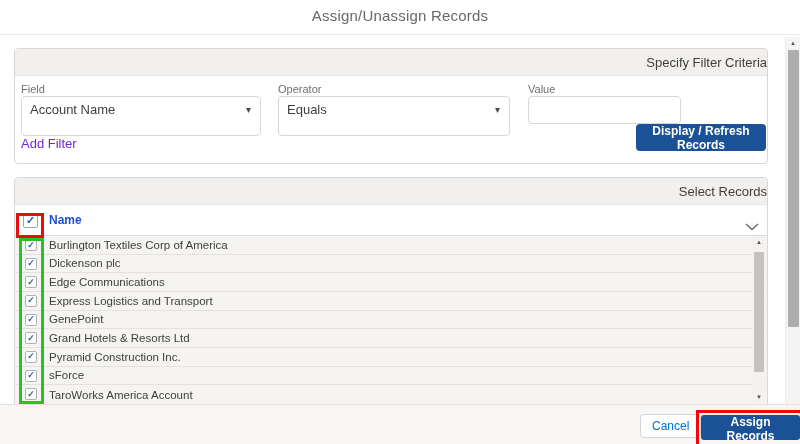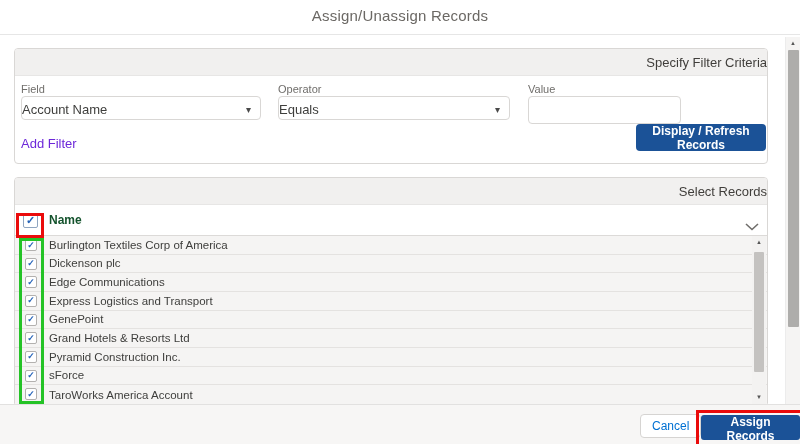--- a/index.html
+++ b/index.html
@@ -14,34 +14,34 @@
   .card { position:absolute; left:14px; width:754px; background:#fff;
     border:1px solid #d9d7d5; border-radius:4px; }
   .card.filter { top:48px; height:116px; }
   .card.records { top:177px; height:227px; border-radius:4px 4px 0 0; }
 
   .sec-bar { height:27px; background:#f1f0ef; border-bottom:1px solid #e7e6e5;
     border-radius:3px 3px 0 0; }
   .sec-bar span { display:block; padding-left:14px; line-height:27px; font-size:13px; color:#403e3b;text-align:right; }
 
   .fld-label { position:absolute; font-size:11px; color:#706e6b; }
-  .combo { position:absolute; height:24px; background:#fff; border:1px solid #d9d7d5;
-    border-radius:4px; font-size:13px; color:#3e3e3c; line-height:26px; padding:0 24px 0 0;
+  .combo { position:absolute; height:40px; background:#fff; border:1px solid #d9d7d5;
+    border-radius:4px; font-size:13px; color:#3e3e3c; line-height:26px; padding:0 24px 0 8px;
     cursor:pointer; }
   .combo .tri { position:absolute; right:9px; top:0; line-height:26px; font-size:10px; color:#4a4a4a; }
   .txt-input { position:absolute; height:28px; background:#fff; border:1px solid #d9d7d5;
     border-radius:4px; font-size:13px; color:#3e3e3c; padding:0 10px; font-family:"Liberation Sans",sans-serif; }
   .link { position:absolute; font-size:13px; color:#6d28d9; cursor:pointer; }
   .btn-primary { position:absolute; background:#1b5297; color:#fff; border:none; border-radius:4px;
     font-size:12px; font-weight:600; font-family:"Liberation Sans",sans-serif; cursor:pointer; }
 
   .head-row { position:absolute; top:27px; left:0; width:752px; height:31px; background:#fff;
     border-bottom:1px solid #dcdad8; }
   .head-name { position:absolute; left:34px; top:0; line-height:31px; font-size:12px;
-    font-weight:600; color:#14532d; }
+    font-weight:600; color:#1d4ed8; }
   .chev { position:absolute; left:730px; top:12px; }
 
   .cbx { background:#fff; border-radius:2px; display:flex; align-items:center; justify-content:center;
     cursor:pointer; }
   .cbx-head { position:absolute; left:8px; top:8px; width:15px; height:15px; border:1px solid #8fa5c0; }
   .cbx-head .mark { color:#2563b8; font-size:11px; font-weight:bold; line-height:1; }
   .cbx-row { position:absolute; left:10px; top:3px; width:12px; height:12px; border:1px solid #b3b1af; }
   .cbx-row .mark { color:#2563b8; font-size:9px; font-weight:bold; line-height:1; }
 
   .rows { position:absolute; top:58px; left:0; width:752px; height:168px;

